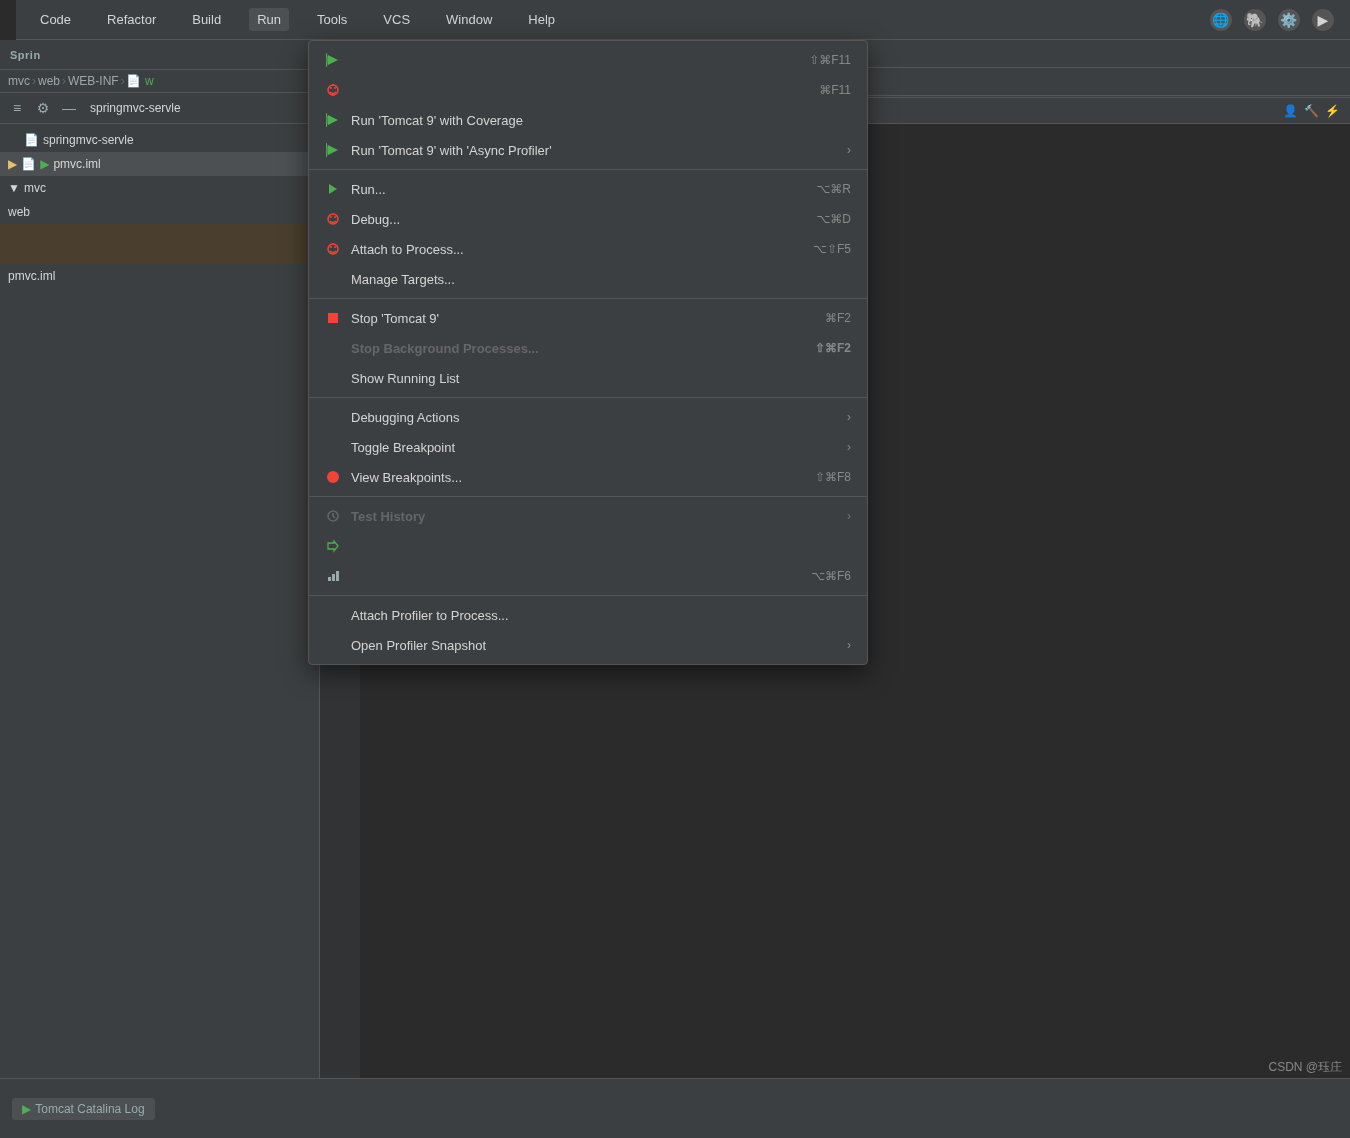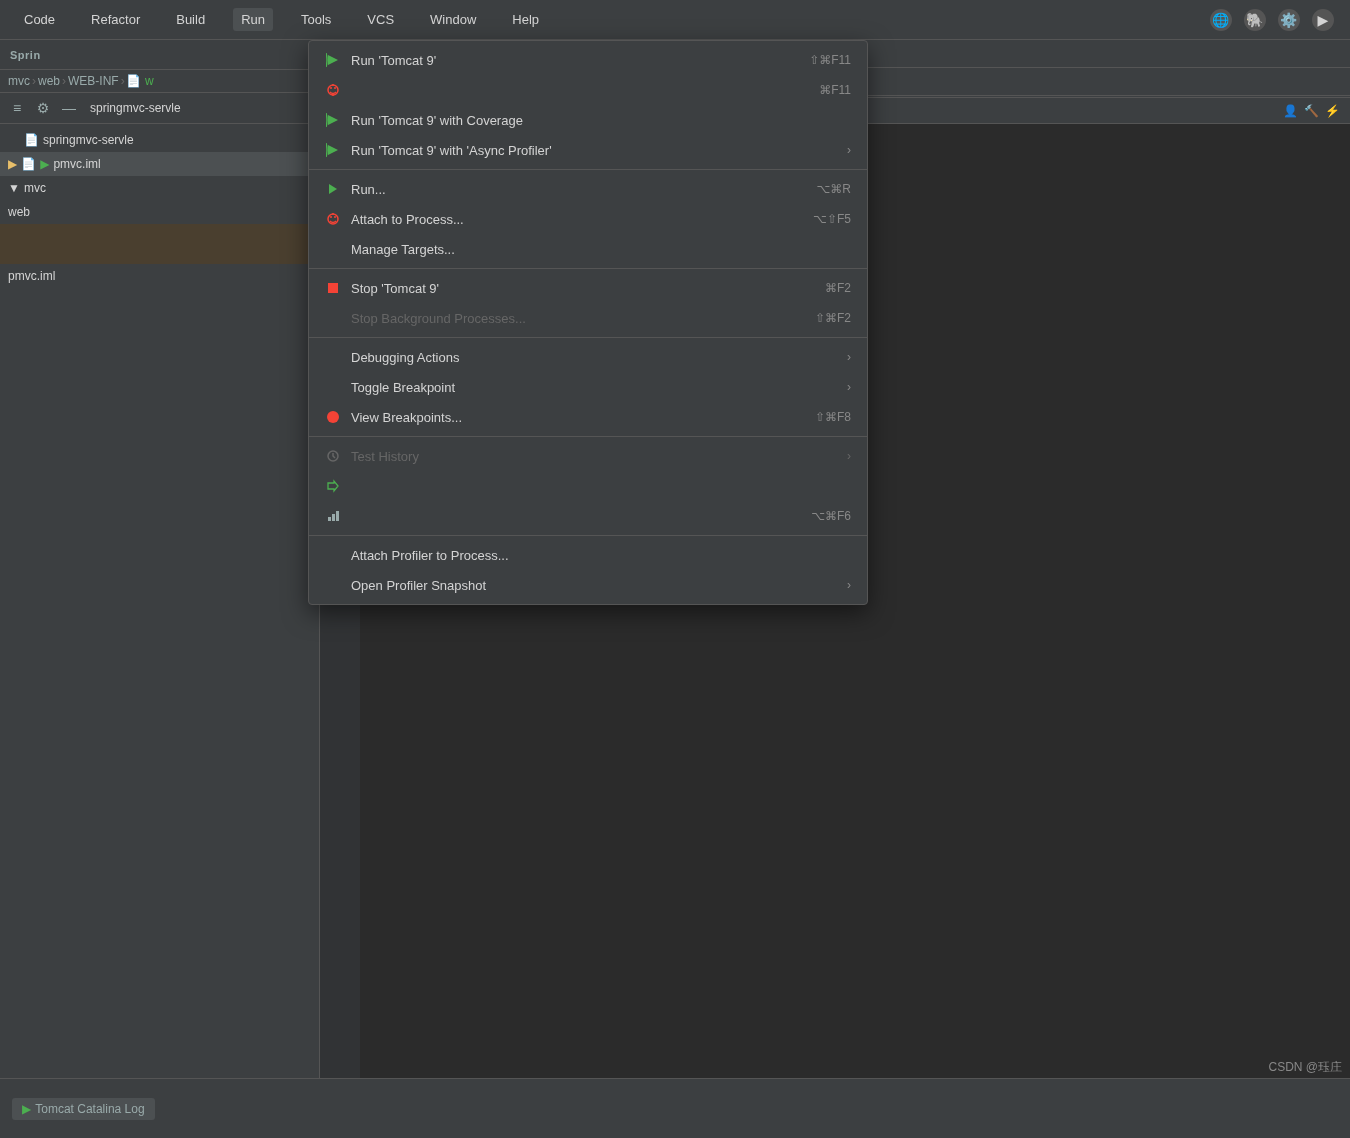--- a/index.html
+++ b/index.html
@@ -17,21 +17,21 @@
     
     .ide-background {
       position: absolute;
       top: 0; left: 0; right: 0; bottom: 0;
       background: #2b2b2b;
     }
 
     
     .menu-bar {
       position: absolute;
-      top: 0; left: 0; right: 0;
+      top: 0; left: 16px; right: 0;
       height: 40px;
       background: #3c3f41;
       display: flex;
       align-items: center;
       padding: 0 16px;
       gap: 20px;
       border-bottom: 1px solid #555;
     }
     .menu-bar-item {
       color: #d4d4d4;
@@ -218,20 +218,21 @@
       background: #3875d7;
       color: #fff;
       border: 2px solid #cc3333;
       border-radius: 3px;
       margin: 1px 4px;
       padding: 4px 12px 4px 10px;
     }
     .menu-item.disabled {
       color: #666;
       cursor: default;
+      font-weight: bold;
     }
     .menu-item .item-icon {
       width: 20px;
       height: 20px;
       margin-right: 8px;
       display: flex;
       align-items: center;
       justify-content: center;
       font-size: 14px;
       flex-shrink: 0;
@@ -426,21 +427,20 @@
 
 <div class="dropdown-menu">
 
   <div class="menu-item">
     <div class="item-icon icon-run">
       <svg width="14" height="14" viewBox="0 0 14 14">
           <path d="M2 2 L12 7 L2 12 Z" fill="#4caf50"></path>
           <path d="M0 0 Q2 7 0 14" fill="none" stroke="#4caf50" stroke-width="1.5"></path>
         </svg>
     </div>
-    <span class="item-label">Run 'Tomcat 9'</span>
     <span class="item-shortcut">⇧⌘F11</span>
   </div>
 
   <div class="menu-item">
     <div class="item-icon icon-debug">
       <svg width="14" height="14" viewBox="0 0 14 14">
         <circle cx="7" cy="7" r="5" fill="none" stroke="#f44336" stroke-width="1.5"></circle>
         <circle cx="5" cy="5" r="1" fill="#f44336"></circle>
         <circle cx="9" cy="5" r="1" fill="#f44336"></circle>
         <path d="M4 9 Q7 12 10 9" fill="none" stroke="#f44336" stroke-width="1.2"></path>
@@ -477,20 +477,32 @@
   <div class="menu-item">
     <div class="item-icon icon-run">
       <svg width="14" height="14" viewBox="0 0 14 14">
           <path d="M3 2 L11 7 L3 12 Z" fill="#4caf50"></path>
         </svg>
     </div>
     <span class="item-label">Run...</span>
     <span class="item-shortcut">⌥⌘R</span>
   </div>
 
+  <div class="menu-item">
+    <div class="item-icon icon-debug">
+      <svg width="14" height="14" viewBox="0 0 14 14">
+        <circle cx="7" cy="7" r="5" fill="none" stroke="#f44336" stroke-width="1.5"></circle>
+        <circle cx="5" cy="5" r="1" fill="#f44336"></circle>
+        <circle cx="9" cy="5" r="1" fill="#f44336"></circle>
+        <path d="M4 9 Q7 12 10 9" fill="none" stroke="#f44336" stroke-width="1.2"></path>
+      </svg>
+    </div>
+    <span class="item-label">Debug...</span>
+    <span class="item-shortcut">⌥⌘D</span>
+  </div>
 
 
   <div class="menu-item">
     <div class="item-icon icon-attach">
       <svg width="14" height="14" viewBox="0 0 14 14">
         <circle cx="7" cy="7" r="5" fill="none" stroke="#f44336" stroke-width="1.5"></circle>
         <circle cx="5" cy="5" r="1" fill="#f44336"></circle>
         <circle cx="9" cy="5" r="1" fill="#f44336"></circle>
         <path d="M4 9 Q7 12 10 9" fill="none" stroke="#f44336" stroke-width="1.2"></path>
         <path d="M7 1 L7 3" stroke="#f44336" stroke-width="1.5"></path>
@@ -517,20 +529,24 @@
     <span class="item-label">Stop 'Tomcat 9'</span>
     <span class="item-shortcut">⌘F2</span>
   </div>
 
   <div class="menu-item disabled">
     <div class="item-icon" style="width:20px;"></div>
     <span class="item-label">Stop Background Processes...</span>
     <span class="item-shortcut">⇧⌘F2</span>
   </div>
 
+  <div class="menu-item">
+    <div class="item-icon" style="width:20px;"></div>
+    <span class="item-label">Show Running List</span>
+  </div>
 
   <div class="menu-separator"></div>
 
   <div class="menu-item">
     <div class="item-icon" style="width:20px;"></div>
     <span class="item-label">Debugging Actions</span>
     <span class="item-arrow">›</span>
   </div>
 
   <div class="menu-item">

